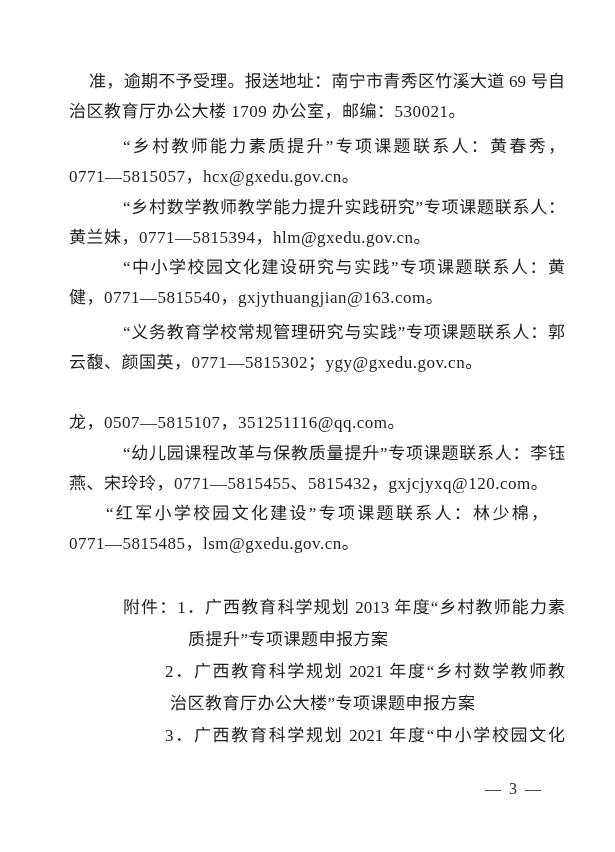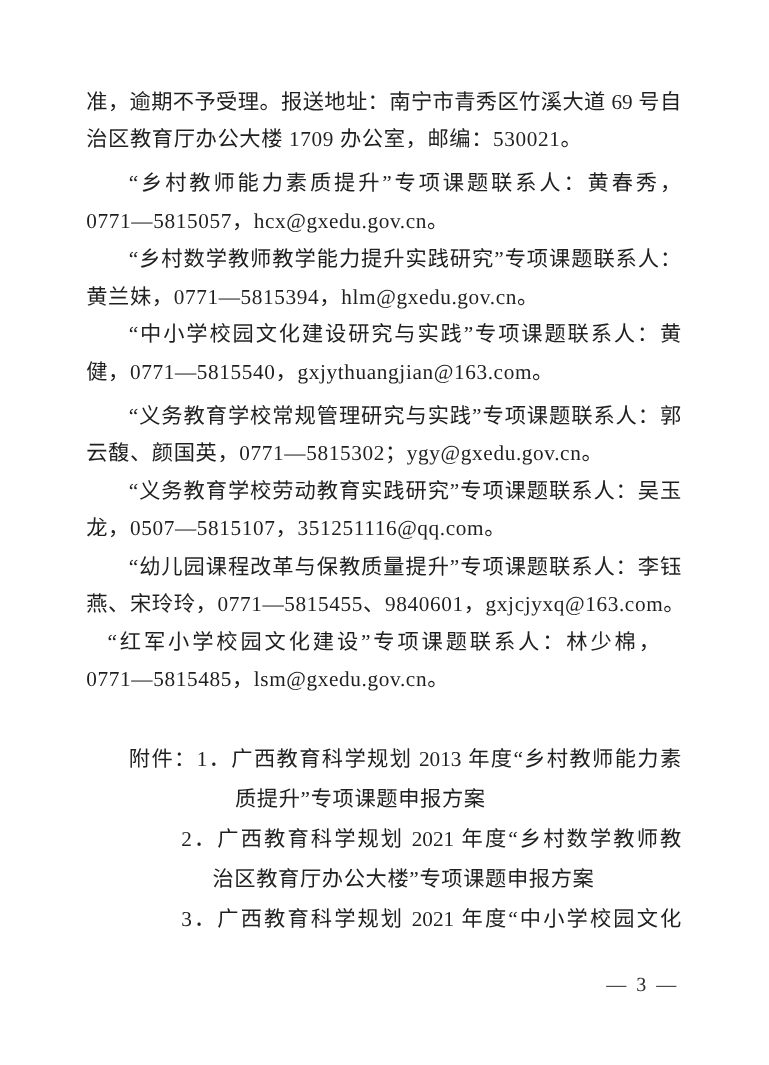--- a/index.html
+++ b/index.html
@@ -23,20 +23,21 @@
     height: 22px;
     white-space: nowrap;
     letter-spacing: 0.5px;
   }
   .jf {
     white-space: normal;
     text-align: justify;
     text-align-last: justify;
     text-justify: inter-character;
     letter-spacing: 0;
+    margin-left: 20px;
   }
   .ind {
     text-indent: 34px;
   }
   .pageno {
     position: absolute;
     top: 780px;
     right: 72px;
     font-size: 16px;
     letter-spacing: 2px;
@@ -50,24 +51,23 @@
   <div class="ln jf" style="top:71px;left:69px;width:476px">准，逾期不予受理。报送地址：南宁市青秀区竹溪大道 69 号自</div>
   <div class="ln" style="top:101px;left:69px">治区教育厅办公大楼 1709 办公室，邮编：530021。</div>
   <div class="ln jf ind" style="top:136px;left:69px;width:476px">“乡村教师能力素质提升”专项课题联系人：黄春秀，</div>
   <div class="ln" style="top:166px;left:69px">0771—5815057，hcx@gxedu.gov.cn。</div>
   <div class="ln jf ind" style="top:197px;left:69px;width:476px">“乡村数学教师教学能力提升实践研究”专项课题联系人：</div>
   <div class="ln" style="top:227px;left:69px">黄兰妹，0771—5815394，hlm@gxedu.gov.cn。</div>
   <div class="ln jf ind" style="top:257px;left:69px;width:476px">“中小学校园文化建设研究与实践”专项课题联系人：黄</div>
   <div class="ln" style="top:287px;left:69px">健，0771—5815540，gxjythuangjian@163.com。</div>
   <div class="ln jf ind" style="top:322px;left:69px;width:476px">“义务教育学校常规管理研究与实践”专项课题联系人：郭</div>
   <div class="ln" style="top:352px;left:69px">云馥、颜国英，0771—5815302；ygy@gxedu.gov.cn。</div>
-  <div class="ln jf ind" style="top:382px;left:69px;width:476px">“义务教育学校劳动教育实践研究”专项课题联系人：吴玉</div>
   <div class="ln" style="top:412px;left:69px">龙，0507—5815107，351251116@qq.com。</div>
   <div class="ln jf ind" style="top:443px;left:69px;width:476px">“幼儿园课程改革与保教质量提升”专项课题联系人：李钰</div>
-  <div class="ln" style="top:473px;left:69px">燕、宋玲玲，0771—5815455、9840601，gxjcjyxq@163.com。</div>
+  <div class="ln" style="top:473px;left:69px">燕、宋玲玲，0771—5815455、5815432，gxjcjyxq@120.com。</div>
   <div class="ln jf ind" style="top:503px;left:52px;width:476px">“红军小学校园文化建设”专项课题联系人：林少棉，</div>
   <div class="ln" style="top:533px;left:69px">0771—5815485，lsm@gxedu.gov.cn。</div>
 
   <div class="ln jf" style="top:597px;left:103px;width:442px">附件：1．广西教育科学规划 2013 年度“乡村教师能力素</div>
   <div class="ln" style="top:629px;left:188px">质提升”专项课题申报方案</div>
   <div class="ln jf" style="top:661px;left:145px;width:400px">2．广西教育科学规划 2021 年度“乡村数学教师教</div>
   <div class="ln" style="top:693px;left:170px">治区教育厅办公大楼”专项课题申报方案</div>
   <div class="ln jf" style="top:725px;left:145px;width:400px">3．广西教育科学规划 2021 年度“中小学校园文化</div>
 
   <div class="pageno">— 3 —</div>

